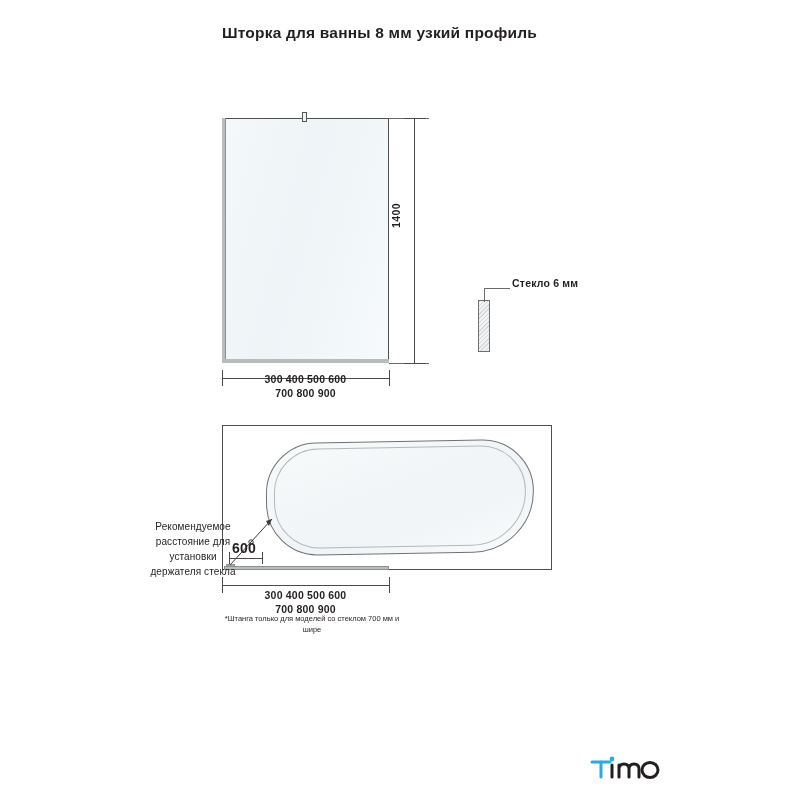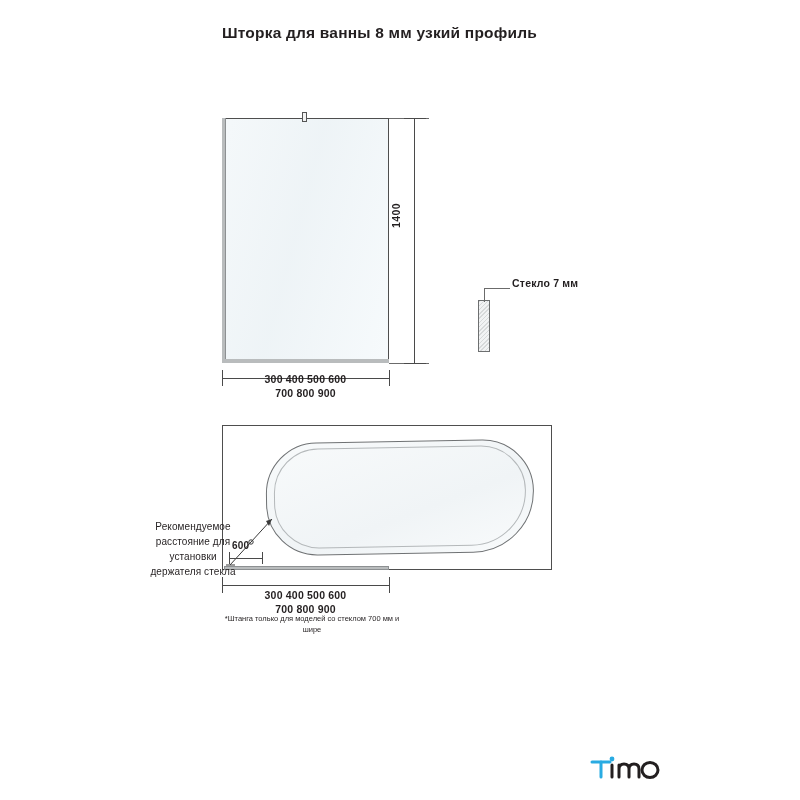--- a/index.html
+++ b/index.html
@@ -222,21 +222,21 @@
   }
 
   
   .dim600-line   { left: 229px; top: 558px; width: 33px; }
   .dim600-tick-l { left: 229px; top: 552px; height: 12px; }
   .dim600-tick-r { left: 262px; top: 552px; height: 12px; }
   .dim600-label {
     position: absolute;
     left: 232px;
     top: 540px;
-    font-size: 10px;
+    font-size: 14px;
     font-weight: bold;
     letter-spacing: 0.2px;
   }
 
   
   .dim-pw-line   { left: 222px; top: 585px; width: 167px; }
   .dim-pw-tick-l { left: 222px; top: 577px; height: 16px; }
   .dim-pw-tick-r { left: 389px; top: 577px; height: 16px; }
   .dim-pw-label {
     position: absolute;
@@ -296,21 +296,21 @@
     <div class="dim-w-label">
       <div>300 400 500 600</div>
       <div>700 800 900</div>
     </div>
   </div>
 
   <div>
     <div class="glass-detail"></div>
     <div class="vline thin glass-leader-v"></div>
     <div class="hline thin glass-leader-h"></div>
-    <div class="glass-detail-label">Стекло 7 мм</div>
+    <div class="glass-detail-label">Стекло 6 мм</div>
   </div>
 
   <div>
     <div class="plan-box"></div>
     <div class="tub-shape"></div>
     <div class="tub-inner"></div>
     <div class="plan-panel-bar"></div>
 
     <div class="rod-line">
       <svg width="60" height="56" viewBox="0 0 60 56">

